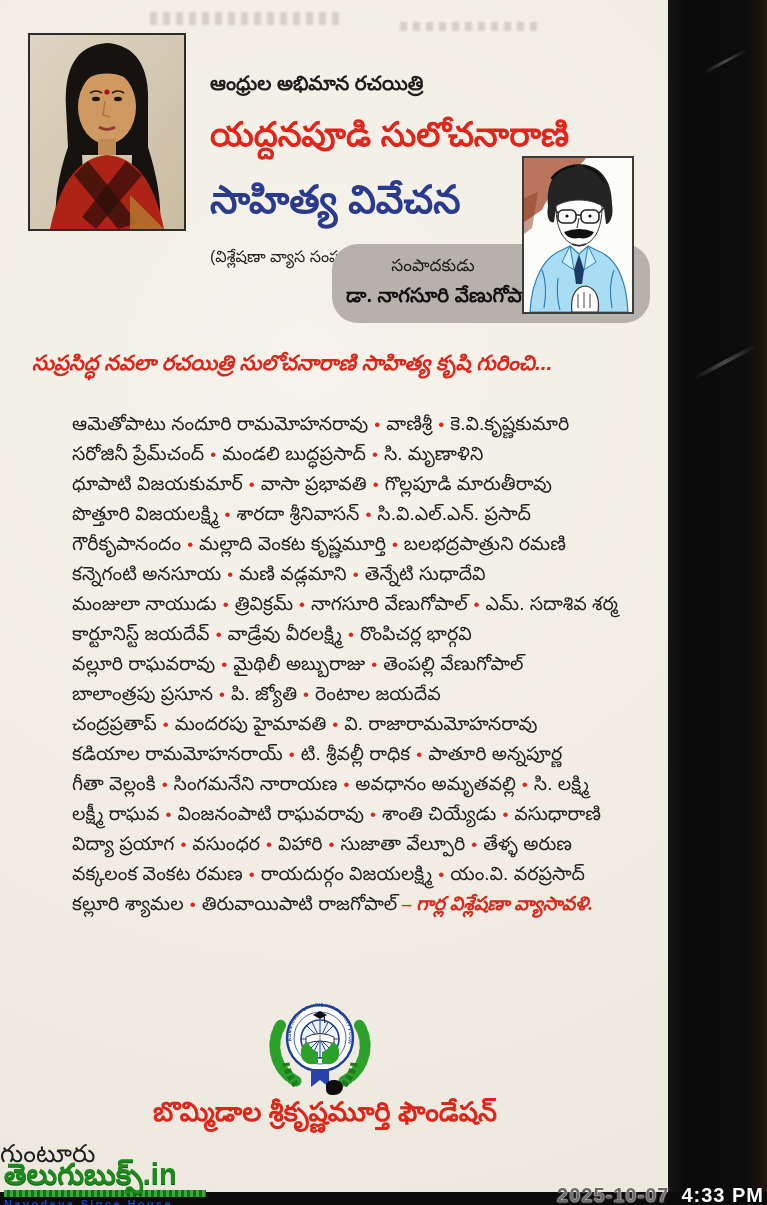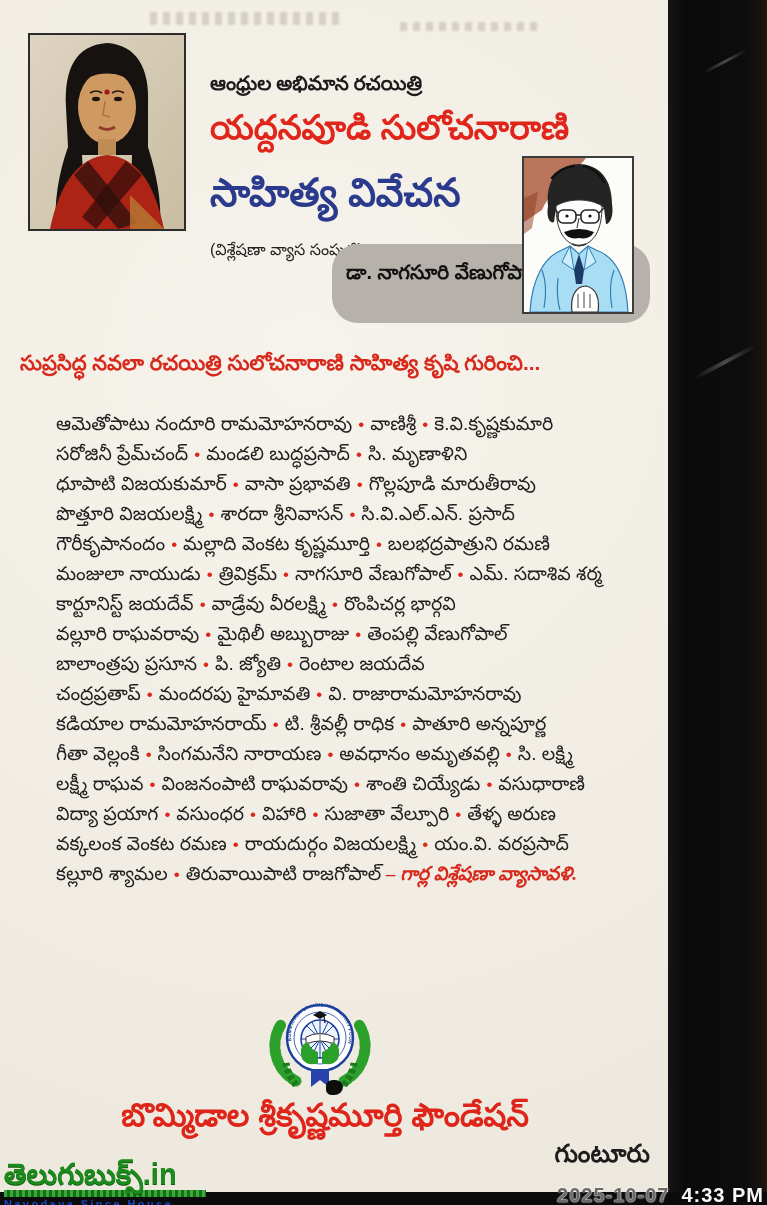--- a/index.html
+++ b/index.html
@@ -14,46 +14,46 @@
   .black-strip{position:absolute;left:0;top:1192px;width:767px;height:13px;background:#0b0b0b;}
   .scratch{position:absolute;background:linear-gradient(90deg,transparent,rgba(200,190,180,.35),transparent);
     transform:rotate(-28deg);border-radius:3px;}
   .smudge{position:absolute;opacity:.28;filter:blur(1.2px);
     background:repeating-linear-gradient(90deg,#8a8378 0 7px,transparent 7px 13px);}
   
   .photo-frame{position:absolute;left:28px;top:33px;width:158px;height:198px;
     border:2px solid #2c2c2c;background:#d9cfbd;box-sizing:border-box;}
   
   .header-block{position:absolute;left:210px;top:72px;white-space:nowrap;}
-  .kicker{font-size:20px;color:#1c1c1c;font-weight:bold;font-family:Liberation Serif, serif;}
-  .title-red{font-size:34px;font-weight:bold;color:#e0251b;margin-top:8px;}
+  .kicker{font-size:20px;color:#1c1c1c;font-weight:bold;}
+  .title-red{font-size:34px;font-weight:bold;color:#e0251b;margin-top:15px;}
   .title-blue{font-size:39px;font-weight:bold;color:#2a3a8c;margin-top:16px;}
   .subtitle{font-size:16px;color:#222;margin-top:16px;}
   
   .editor-box{position:absolute;left:332px;top:244px;width:318px;height:79px;
     background:#b6b2ab;border-radius:26px;box-sizing:border-box;
     padding:12px 130px 0 14px;text-align:center;z-index:1;}
   .editor-role{font-size:17px;color:#1a1a1a;}
   .editor-name{font-size:20px;font-weight:bold;color:#111;margin-top:5px;white-space:nowrap;}
   .sketch-frame{position:absolute;left:522px;top:156px;width:112px;height:158px;
     border:2px solid #3c3c3c;background:#fcfcf9;box-sizing:border-box;z-index:2;}
   
-  .quote-heading{position:absolute;left:20px;top:351px;font-size:21px;font-weight:bold;
-    color:#d7291c;white-space:nowrap;text-align:center;}
+  .quote-heading{position:absolute;left:32px;top:351px;font-size:21px;font-weight:bold;
+    font-style:italic;color:#d7291c;white-space:nowrap;text-align:center;}
   
   .names-block{position:absolute;left:56px;top:409px;width:600px;}
-  .name-line{font-size:19px;line-height:29px;color:#1f1f1f;white-space:nowrap;font-weight:500;}
+  .name-line{font-size:19px;line-height:29px;color:#1f1f1f;white-space:nowrap;font-weight:500;margin-left:16px;}
   .bullet{color:#e0251b;font-size:17px;padding:0 6px;}
   .series-note{color:#d7291c;font-style:italic;font-weight:bold;padding-left:0;font-family:Liberation Serif, serif;}
   
   .logo-wrap{position:absolute;left:266px;top:993px;width:108px;height:100px;}
   .foundation-line{position:absolute;left:0;top:1097px;width:650px;text-align:center;
-    font-size:32px;font-weight:bold;color:#df241a;white-space:nowrap;}
-  .city-line{position:absolute;left:0;top:1139px;width:650px;text-align:right;
-    font-size:25px;color:#1d1d1d;font-weight:bold;}
+    font-size:27px;font-weight:bold;color:#df241a;white-space:nowrap;}
+  .city-line{position:absolute;left:0;top:1139px;width:650px;text-align:left;
+    font-size:25px;color:#1d1d1d;}
   .ink-blot{position:absolute;background:#0d0d0d;border-radius:46% 54% 60% 40%;}
   
   .watermark{position:absolute;left:4px;top:1150px;z-index:5;}
   .wm-site{font-size:29px;font-weight:bold;color:#1c8a1c;text-shadow:0 1px 0 #0d5c0d;line-height:30px;margin-top:9px;}
   .wm-grass{width:202px;height:7px;margin-top:1px;
     background:repeating-linear-gradient(90deg,#3aa83a 0 3px,#137013 3px 6px);}
   .wm-store{font-size:11px;font-weight:bold;color:#1a46c8;letter-spacing:2.4px;margin-top:1px;}
   .wm-since{font-size:11px;font-weight:bold;color:#1a46c8;letter-spacing:2.6px;margin-left:56px;position:relative;}
   .wm-book{display:inline-block;width:9px;height:8px;background:#d2241a;margin-right:2px;
     clip-path:polygon(0 30%,50% 0,100% 30%,100% 100%,50% 70%,0 100%);}
@@ -106,20 +106,21 @@
   </div>
 
   <div class="header-block">
     <div class="kicker">ఆంధ్రుల అభిమాన రచయిత్రి</div>
     <div class="title-red">యద్దనపూడి సులోచనారాణి</div>
     <div class="title-blue">సాహిత్య వివేచన</div>
     <div class="subtitle">(విశ్లేషణా వ్యాస సంపుటి)</div>
   </div>
 
   <div class="editor-box">
+    <div class="editor-role">సంపాదకుడు</div>
     <div class="editor-name">డా. నాగసూరి వేణుగోపాల్</div>
   </div>
 
   <div class="sketch-frame">
     <svg width="108" height="154" viewBox="0 0 108 154">
       <rect width="108" height="154" fill="#fcfcf9"></rect>
       <path d="M0 0 L62 0 C50 16 30 26 18 52 L0 64 Z" fill="#a34a28" opacity=".75"></path>
       <path d="M0 40 L14 34 L8 70 L0 76 Z" fill="#8d3c20" opacity=".5"></path>
 
       <path d="M54 6 C30 8 22 26 24 48 C22 60 26 66 30 64 L32 50 C44 40 70 40 80 50 L82 66 C86 66 90 58 88 46 C88 22 76 6 54 6 Z" fill="#242424"></path>
@@ -148,20 +149,21 @@
   </div>
 
   <div class="quote-heading">సుప్రసిద్ధ నవలా రచయిత్రి సులోచనారాణి సాహిత్య కృషి గురించి...</div>
 
   <div class="names-block">
       <div class="name-line"><span>ఆమెతోపాటు నందూరి రామమోహనరావు</span><span class="bullet">•</span><span>వాణిశ్రీ</span><span class="bullet">•</span><span>కె.వి.కృష్ణకుమారి</span></div>
       <div class="name-line"><span>సరోజినీ ప్రేమ్‌చంద్</span><span class="bullet">•</span><span>మండలి బుద్ధప్రసాద్</span><span class="bullet">•</span><span>సి. మృణాళిని</span></div>
       <div class="name-line"><span>ధూపాటి విజయకుమార్</span><span class="bullet">•</span><span>వాసా ప్రభావతి</span><span class="bullet">•</span><span>గొల్లపూడి మారుతీరావు</span></div>
       <div class="name-line"><span>పొత్తూరి విజయలక్ష్మి</span><span class="bullet">•</span><span>శారదా శ్రీనివాసన్</span><span class="bullet">•</span><span>సి.వి.ఎల్.ఎన్. ప్రసాద్</span></div>
       <div class="name-line"><span>గౌరీకృపానందం</span><span class="bullet">•</span><span>మల్లాది వెంకట కృష్ణమూర్తి</span><span class="bullet">•</span><span>బలభద్రపాత్రుని రమణి</span></div>
+      <div class="name-line"><span>కన్నెగంటి అనసూయ</span><span class="bullet">•</span><span>మణి వడ్లమాని</span><span class="bullet">•</span><span>తెన్నేటి సుధాదేవి</span></div>
       <div class="name-line"><span>మంజులా నాయుడు</span><span class="bullet">•</span><span>త్రివిక్రమ్</span><span class="bullet">•</span><span>నాగసూరి వేణుగోపాల్</span><span class="bullet">•</span><span>ఎమ్. సదాశివ శర్మ</span></div>
       <div class="name-line"><span>కార్టూనిస్ట్ జయదేవ్</span><span class="bullet">•</span><span>వాడ్రేవు వీరలక్ష్మి</span><span class="bullet">•</span><span>రొంపిచర్ల భార్గవి</span></div>
       <div class="name-line"><span>వల్లూరి రాఘవరావు</span><span class="bullet">•</span><span>మైథిలీ అబ్బురాజు</span><span class="bullet">•</span><span>తెంపల్లి వేణుగోపాల్</span></div>
       <div class="name-line"><span>బాలాంత్రపు ప్రసూన</span><span class="bullet">•</span><span>పి. జ్యోతి</span><span class="bullet">•</span><span>రెంటాల జయదేవ</span></div>
       <div class="name-line"><span>చంద్రప్రతాప్</span><span class="bullet">•</span><span>మందరపు హైమావతి</span><span class="bullet">•</span><span>వి. రాజారామమోహనరావు</span></div>
       <div class="name-line"><span>కడియాల రామమోహనరాయ్</span><span class="bullet">•</span><span>టి. శ్రీవల్లీ రాధిక</span><span class="bullet">•</span><span>పాతూరి అన్నపూర్ణ</span></div>
       <div class="name-line"><span>గీతా వెల్లంకి</span><span class="bullet">•</span><span>సింగమనేని నారాయణ</span><span class="bullet">•</span><span>అవధానం అమృతవల్లి</span><span class="bullet">•</span><span>సి. లక్ష్మి</span></div>
       <div class="name-line"><span>లక్ష్మీ రాఘవ</span><span class="bullet">•</span><span>వింజనంపాటి రాఘవరావు</span><span class="bullet">•</span><span>శాంతి చియ్యేడు</span><span class="bullet">•</span><span>వసుధారాణి</span></div>
       <div class="name-line"><span>విద్యా ప్రయాగ</span><span class="bullet">•</span><span>వసుంధర</span><span class="bullet">•</span><span>విహారి</span><span class="bullet">•</span><span>సుజాతా వేల్పూరి</span><span class="bullet">•</span><span>తేళ్ళ అరుణ</span></div>
       <div class="name-line"><span>వక్కలంక వెంకట రమణ</span><span class="bullet">•</span><span>రాయదుర్గం విజయలక్ష్మి</span><span class="bullet">•</span><span>యం.వి. వరప్రసాద్</span></div>

